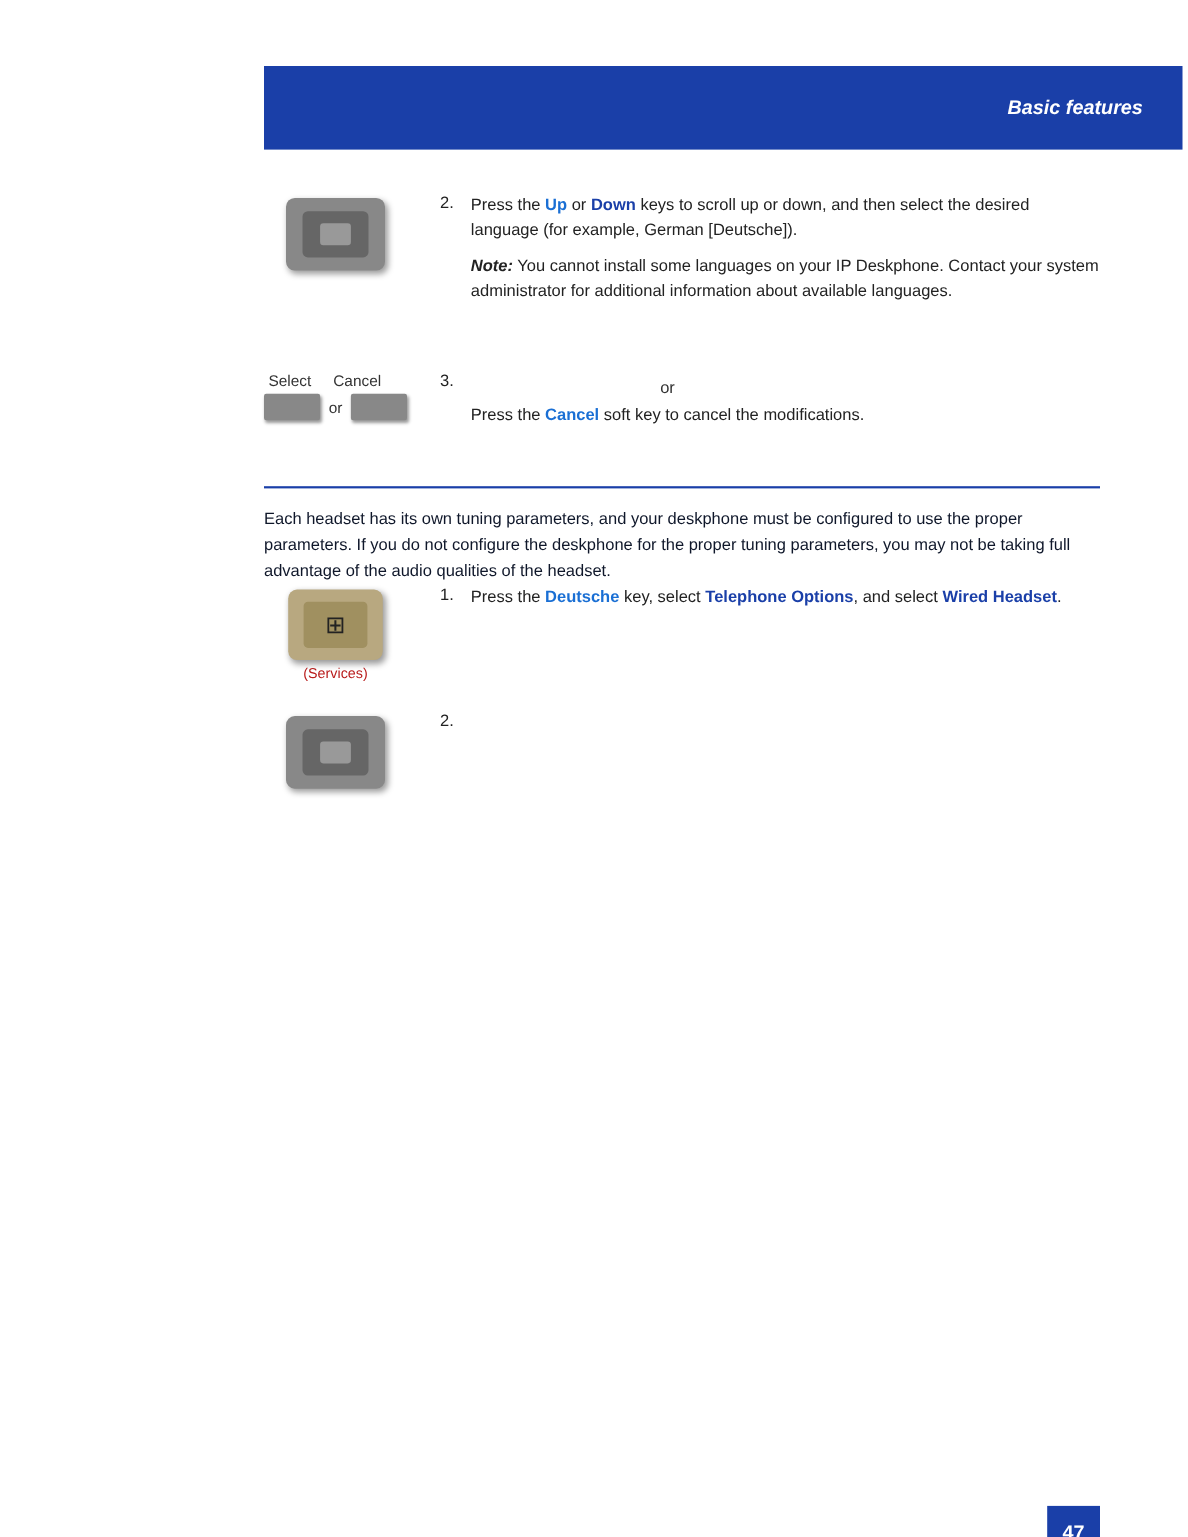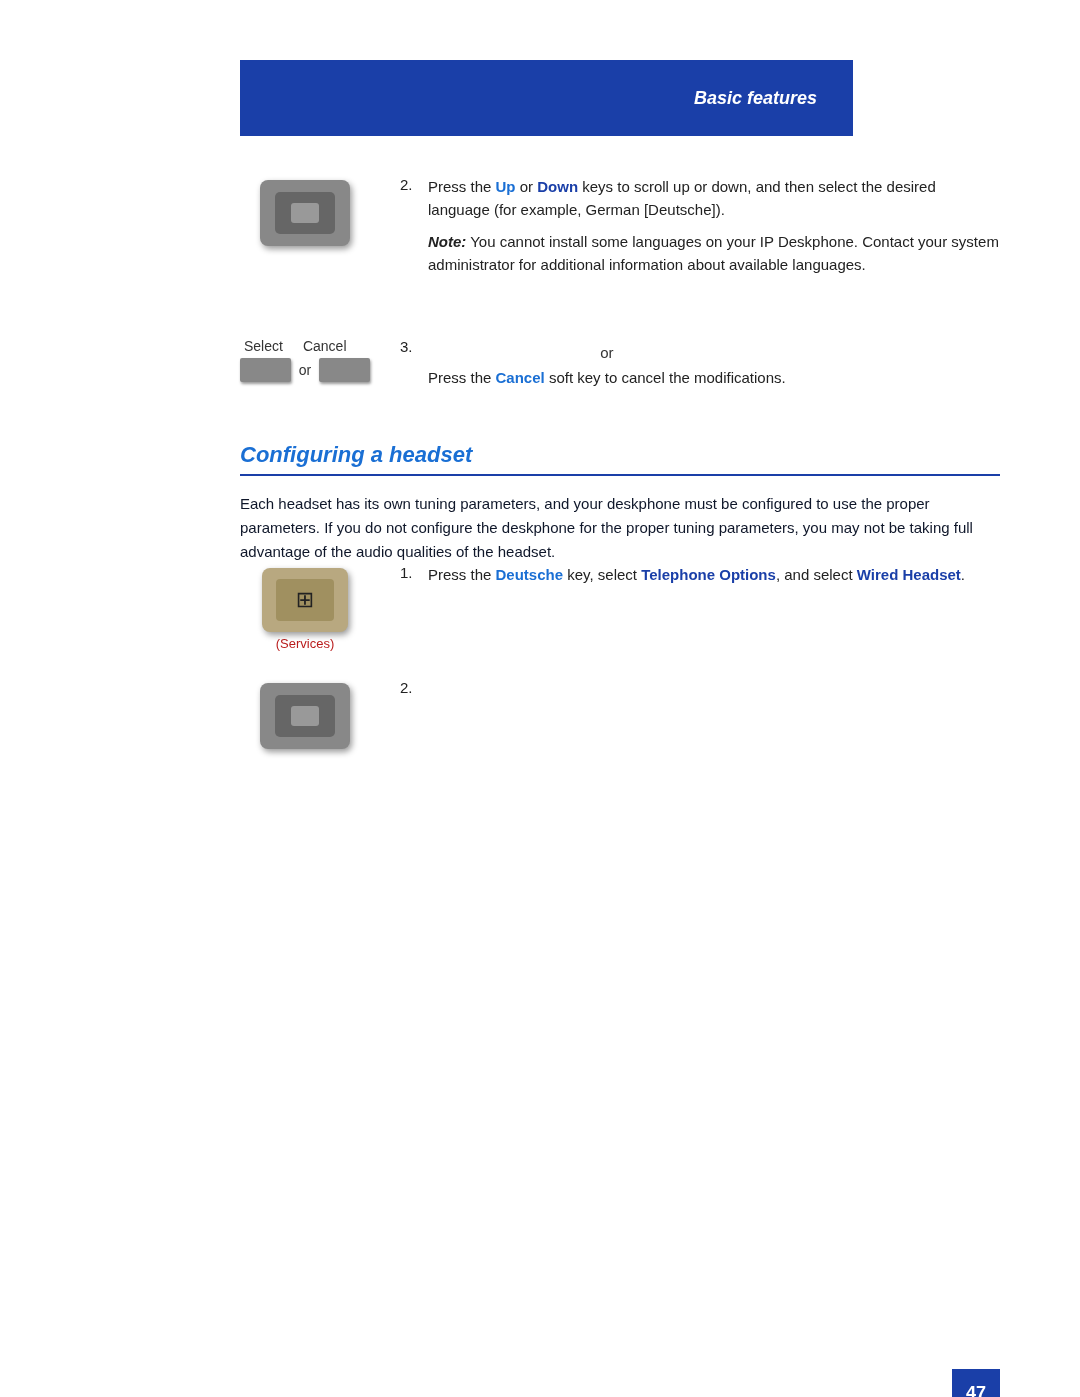--- a/index.html
+++ b/index.html
@@ -17,21 +17,21 @@
       width: 1080px;
       min-height: 1397px;
       background: #fff;
       position: relative;
       padding: 0;
     }
 
     
     .header-bar {
       background: #1a3fa8;
-      width: 613px;
+      width: 835px;
       height: 76px;
       margin-left: 240px;
       display: flex;
       align-items: center;
       justify-content: flex-end;
       padding-right: 36px;
       margin-top: 60px;
     }
 
     .header-title {
@@ -331,21 +331,20 @@
             <p class="or-centered">or</p>
             <p class="step-text">
               <span>Press the </span><span class="blue-link">Cancel</span><span> soft key to cancel the modifications.</span>
             </p>
           </div>
         </div>
       </div>
     </div>
 
     <div style="margin-top: 24px;">
-      <h2 class="section-heading">Configuring a headset</h2>
       <hr class="section-divider">
       <p class="section-intro">Each headset has its own tuning parameters, and your deskphone must be configured to use the proper parameters. If you do not configure the deskphone for the proper tuning parameters, you may not be taking full advantage of the audio qualities of the headset.</p>
 
       <div class="step-section" style="align-items: flex-start;">
         <div class="step-image-col">
           <div class="services-key-image">
             <div class="services-key-inner">
               <span class="services-key-icon">⊞</span>
             </div>
           </div>

